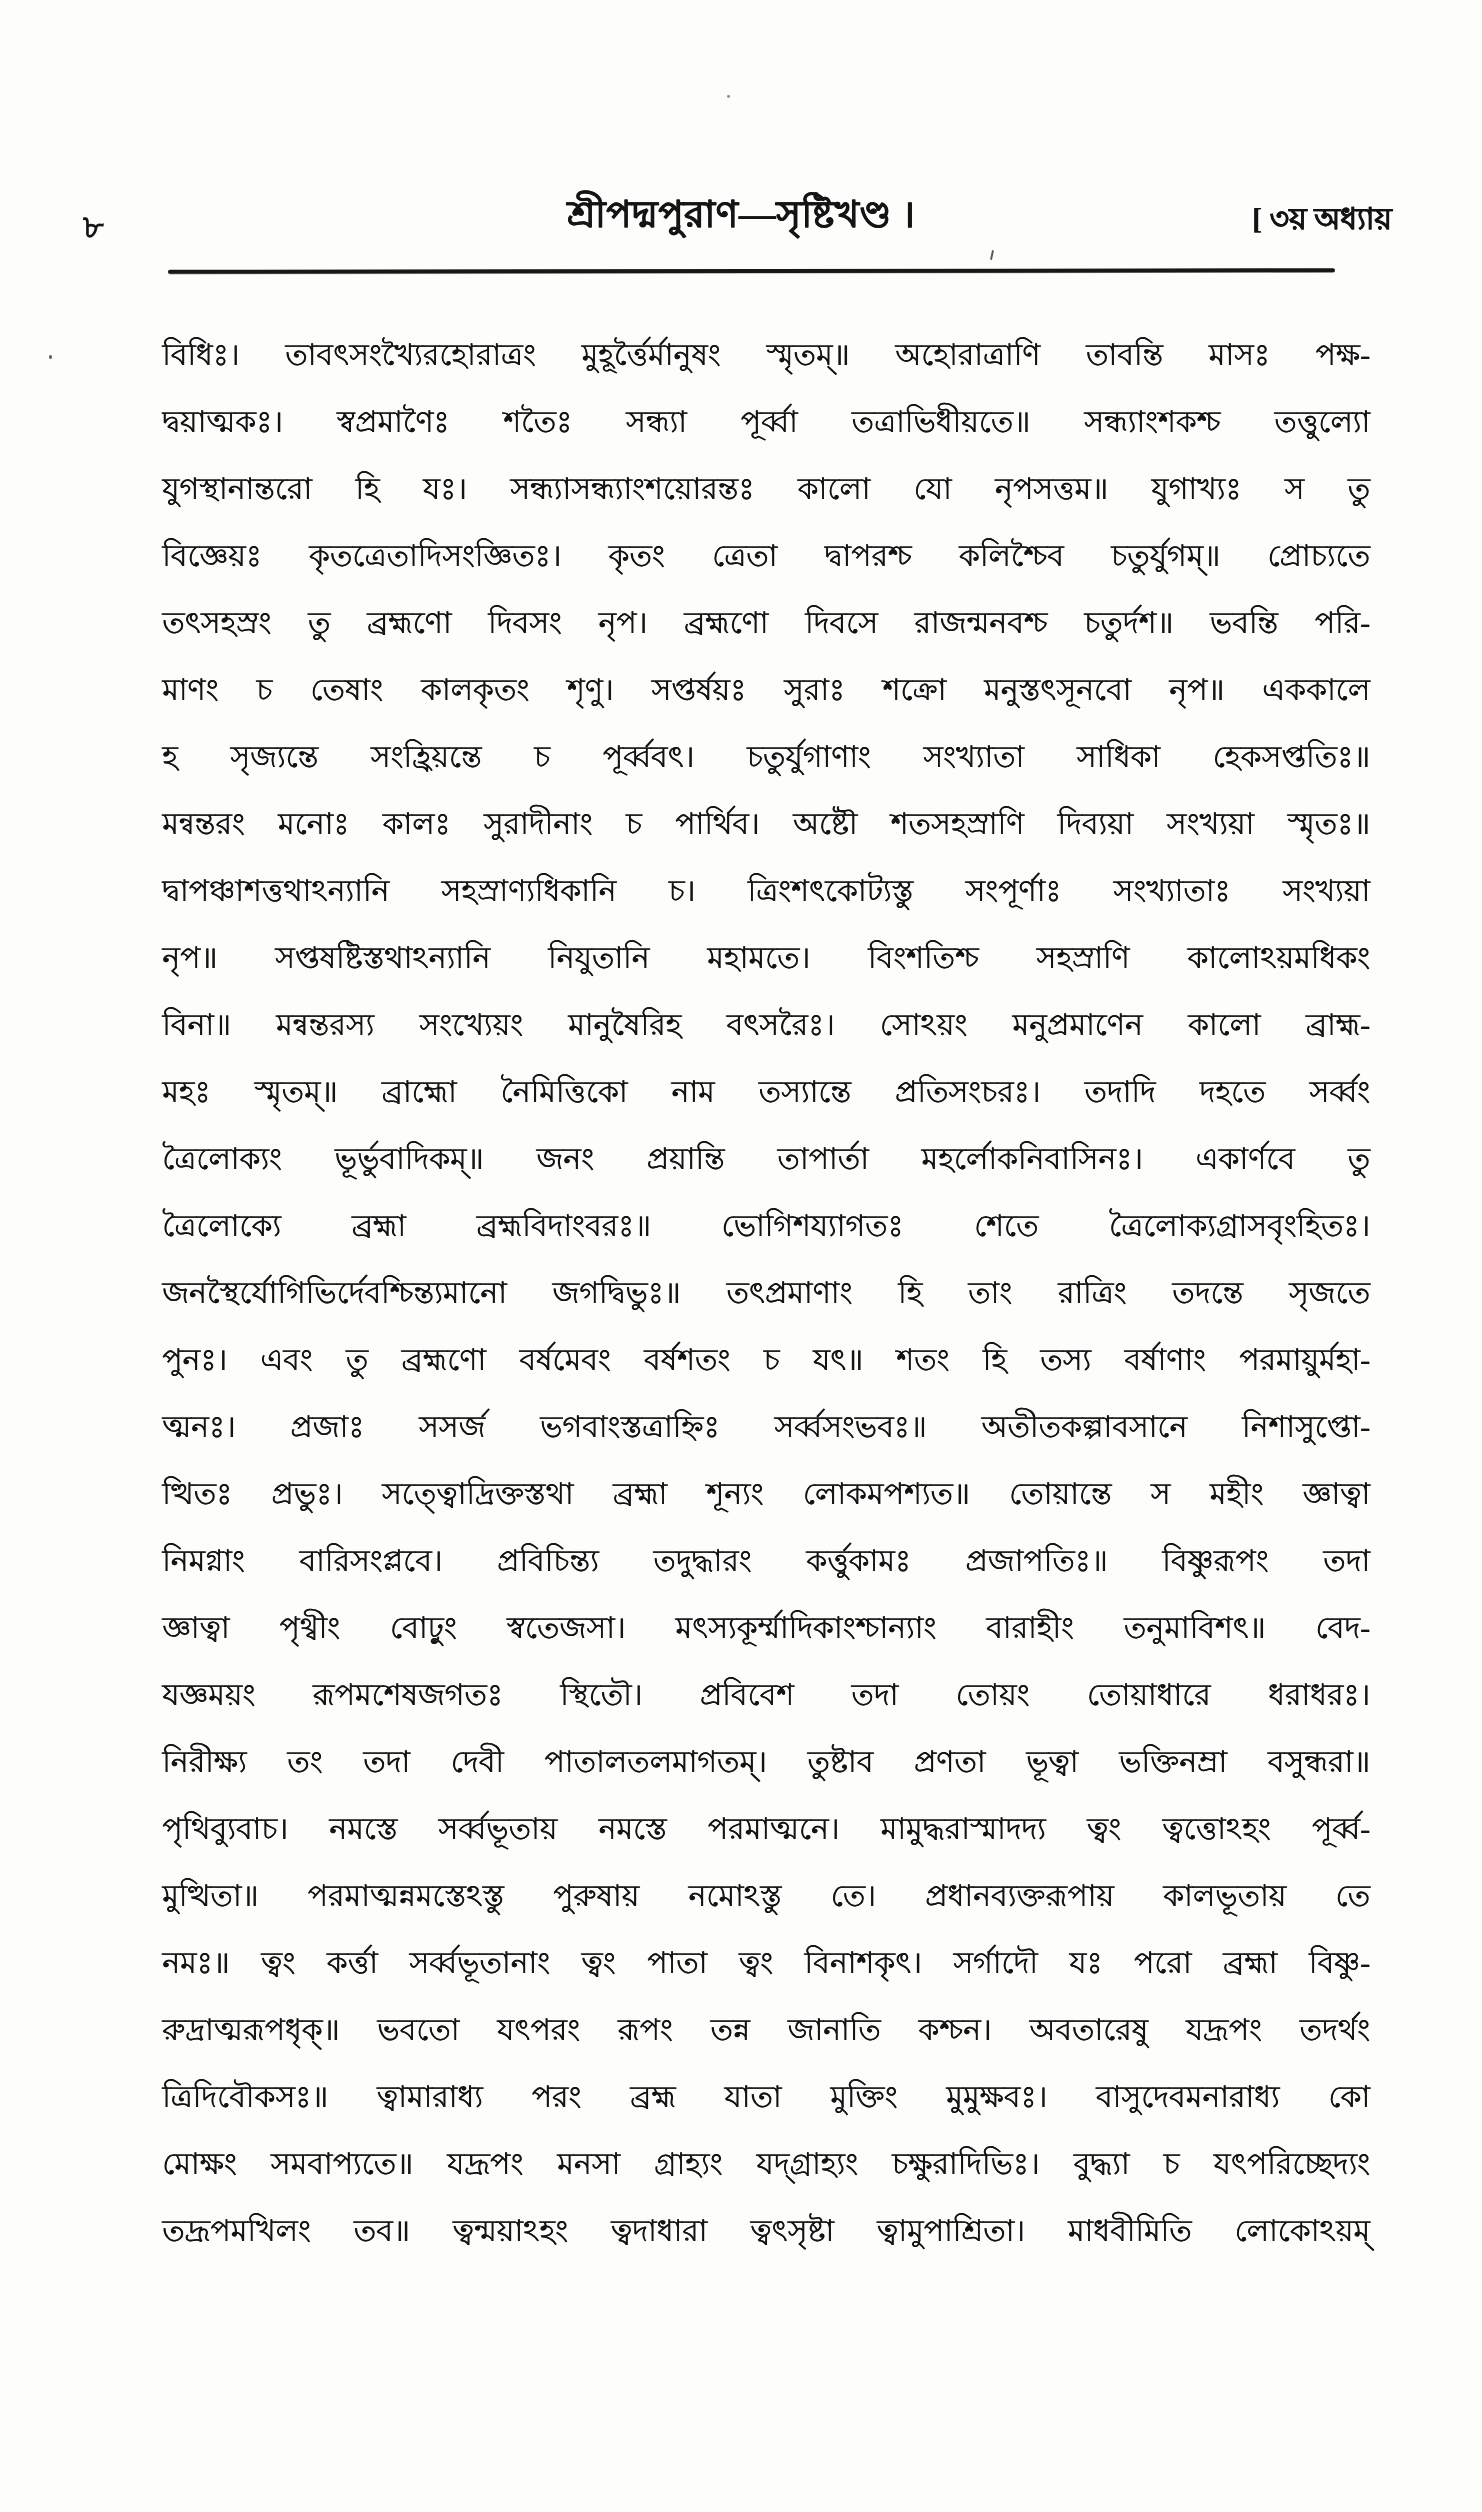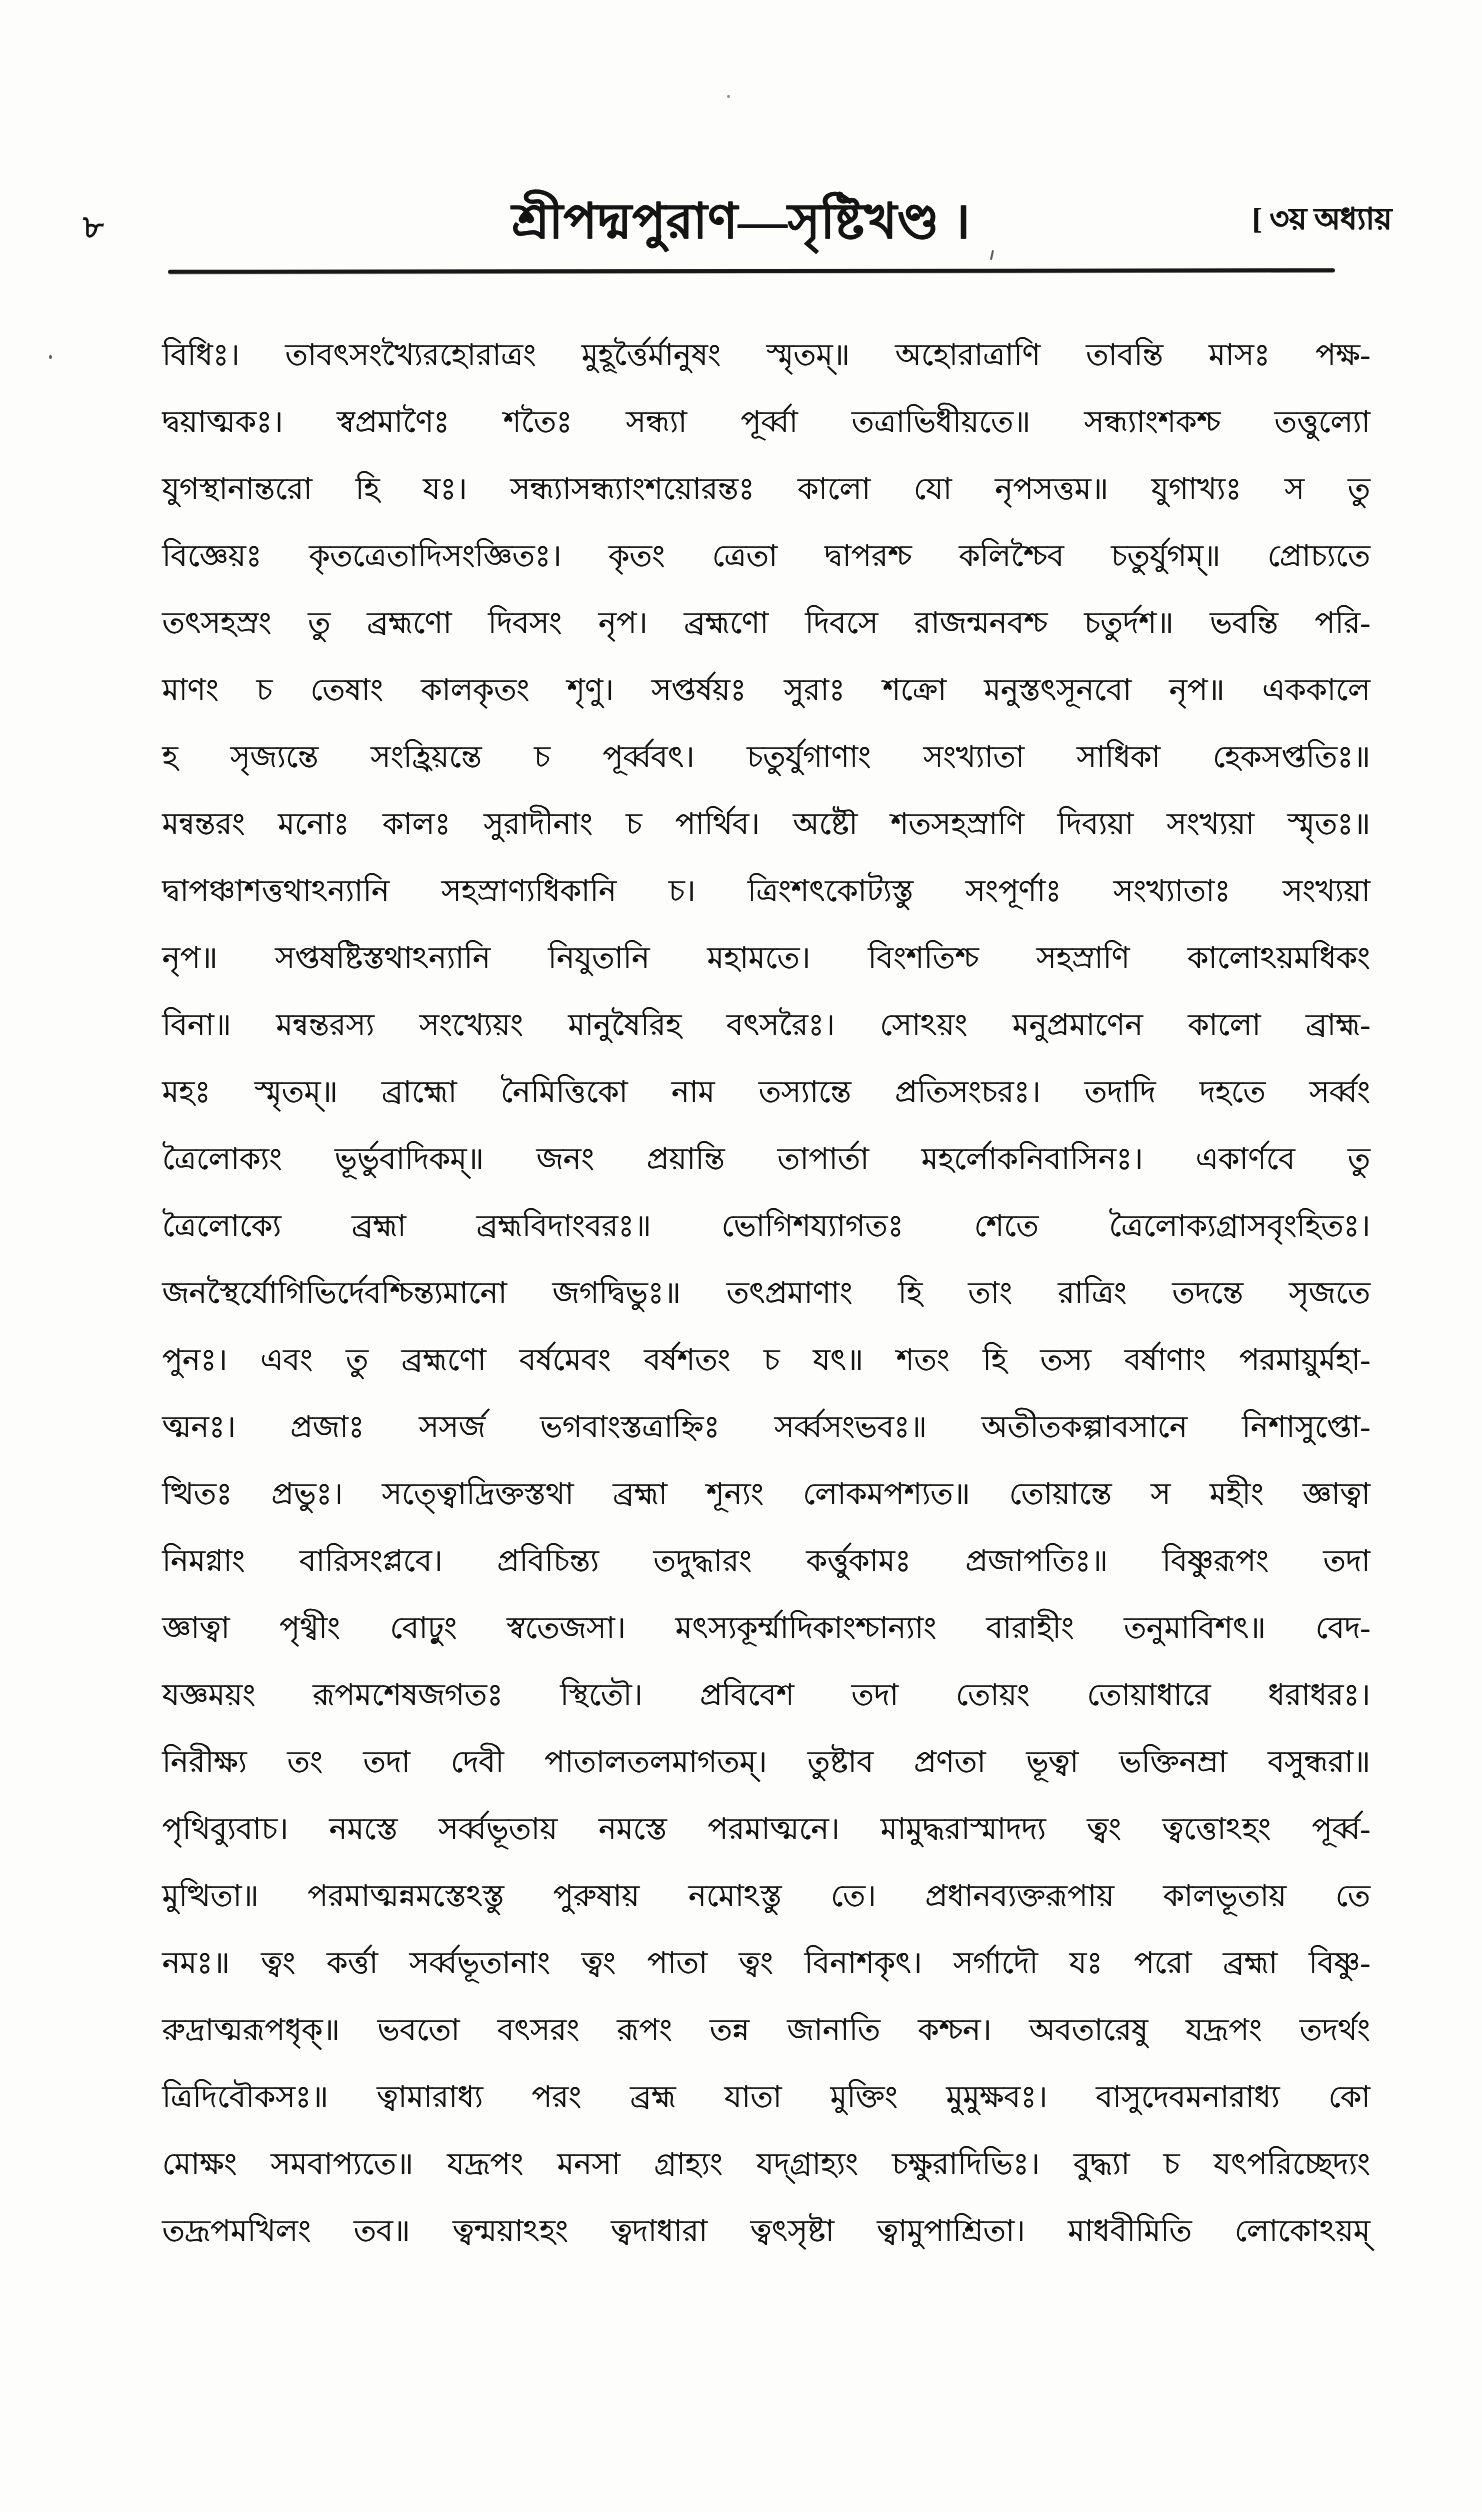--- a/index.html
+++ b/index.html
@@ -22,21 +22,21 @@
     font-size: 32px;
     line-height: 1;
     font-weight: bold;
   }
   .head-title {
     position: absolute;
     left: 0; right: 0;
     top: 195px;
     margin: 0;
     text-align: center;
-    font-size: 49px;
+    font-size: 37px;
     line-height: 1.1;
     font-weight: bold;
     letter-spacing: 0.6px;
     text-shadow: 0.6px 0 0 currentColor;
   }
   .head-chapter {
     position: absolute;
     right: 90px;
     top: 202px;
     font-size: 30px;
@@ -113,21 +113,21 @@
     <p class="line">পুনঃ। এবং তু ব্রহ্মণো বর্ষমেবং বর্ষশতং চ যৎ॥ শতং হি তস্য বর্ষাণাং পরমায়ুর্মহা-</p>
     <p class="line">ত্মনঃ। প্রজাঃ সসর্জ ভগবাংস্তত্রাহ্নিঃ সর্ব্বসংভবঃ॥ অতীতকল্পাবসানে নিশাসুপ্তো-</p>
     <p class="line">ত্থিতঃ প্রভুঃ। সত্ত্বোদ্রিক্তস্তথা ব্রহ্মা শূন্যং লোকমপশ্যত॥ তোয়ান্তে স মহীং জ্ঞাত্বা</p>
     <p class="line">নিমগ্নাং বারিসংপ্লবে। প্রবিচিন্ত্য তদুদ্ধারং কর্ত্তুকামঃ প্রজাপতিঃ॥ বিষ্ণুরূপং তদা</p>
     <p class="line">জ্ঞাত্বা পৃথ্বীং বোঢ়ুং স্বতেজসা। মৎস্যকূর্ম্মাদিকাংশ্চান্যাং বারাহীং তনুমাবিশৎ॥ বেদ-</p>
     <p class="line">যজ্ঞময়ং রূপমশেষজগতঃ স্থিতৌ। প্রবিবেশ তদা তোয়ং তোয়াধারে ধরাধরঃ।</p>
     <p class="line">নিরীক্ষ্য তং তদা দেবী পাতালতলমাগতম্। তুষ্টাব প্রণতা ভূত্বা ভক্তিনম্রা বসুন্ধরা॥</p>
     <p class="line">পৃথিব্যুবাচ। নমস্তে সর্ব্বভূতায় নমস্তে পরমাত্মনে। মামুদ্ধরাস্মাদদ্য ত্বং ত্বত্তোঽহং পূর্ব্ব-</p>
     <p class="line">মুত্থিতা॥ পরমাত্মন্নমস্তেঽস্তু পুরুষায় নমোঽস্তু তে। প্রধানব্যক্তরূপায় কালভূতায় তে</p>
     <p class="line">নমঃ॥ ত্বং কর্ত্তা সর্ব্বভূতানাং ত্বং পাতা ত্বং বিনাশকৃৎ। সর্গাদৌ যঃ পরো ব্রহ্মা বিষ্ণু-</p>
-    <p class="line">রুদ্রাত্মরূপধৃক্॥ ভবতো বৎসরং রূপং তন্ন জানাতি কশ্চন। অবতারেষু যদ্রূপং তদর্থং</p>
+    <p class="line">রুদ্রাত্মরূপধৃক্॥ ভবতো যৎপরং রূপং তন্ন জানাতি কশ্চন। অবতারেষু যদ্রূপং তদর্থং</p>
     <p class="line">ত্রিদিবৌকসঃ॥ ত্বামারাধ্য পরং ব্রহ্ম যাতা মুক্তিং মুমুক্ষবঃ। বাসুদেবমনারাধ্য কো</p>
     <p class="line">মোক্ষং সমবাপ্যতে॥ যদ্রূপং মনসা গ্রাহ্যং যদ্গ্রাহ্যং চক্ষুরাদিভিঃ। বুদ্ধ্যা চ যৎপরিচ্ছেদ্যং</p>
     <p class="line">তদ্রূপমখিলং তব॥ ত্বন্ময়াঽহং ত্বদাধারা ত্বৎসৃষ্টা ত্বামুপাশ্রিতা। মাধবীমিতি লোকোঽয়ম্</p>
   </main>
 
   <span class="artifact a1"></span>
   <span class="artifact a2"></span>
   <span class="artifact a3"></span>
 
 </div>

